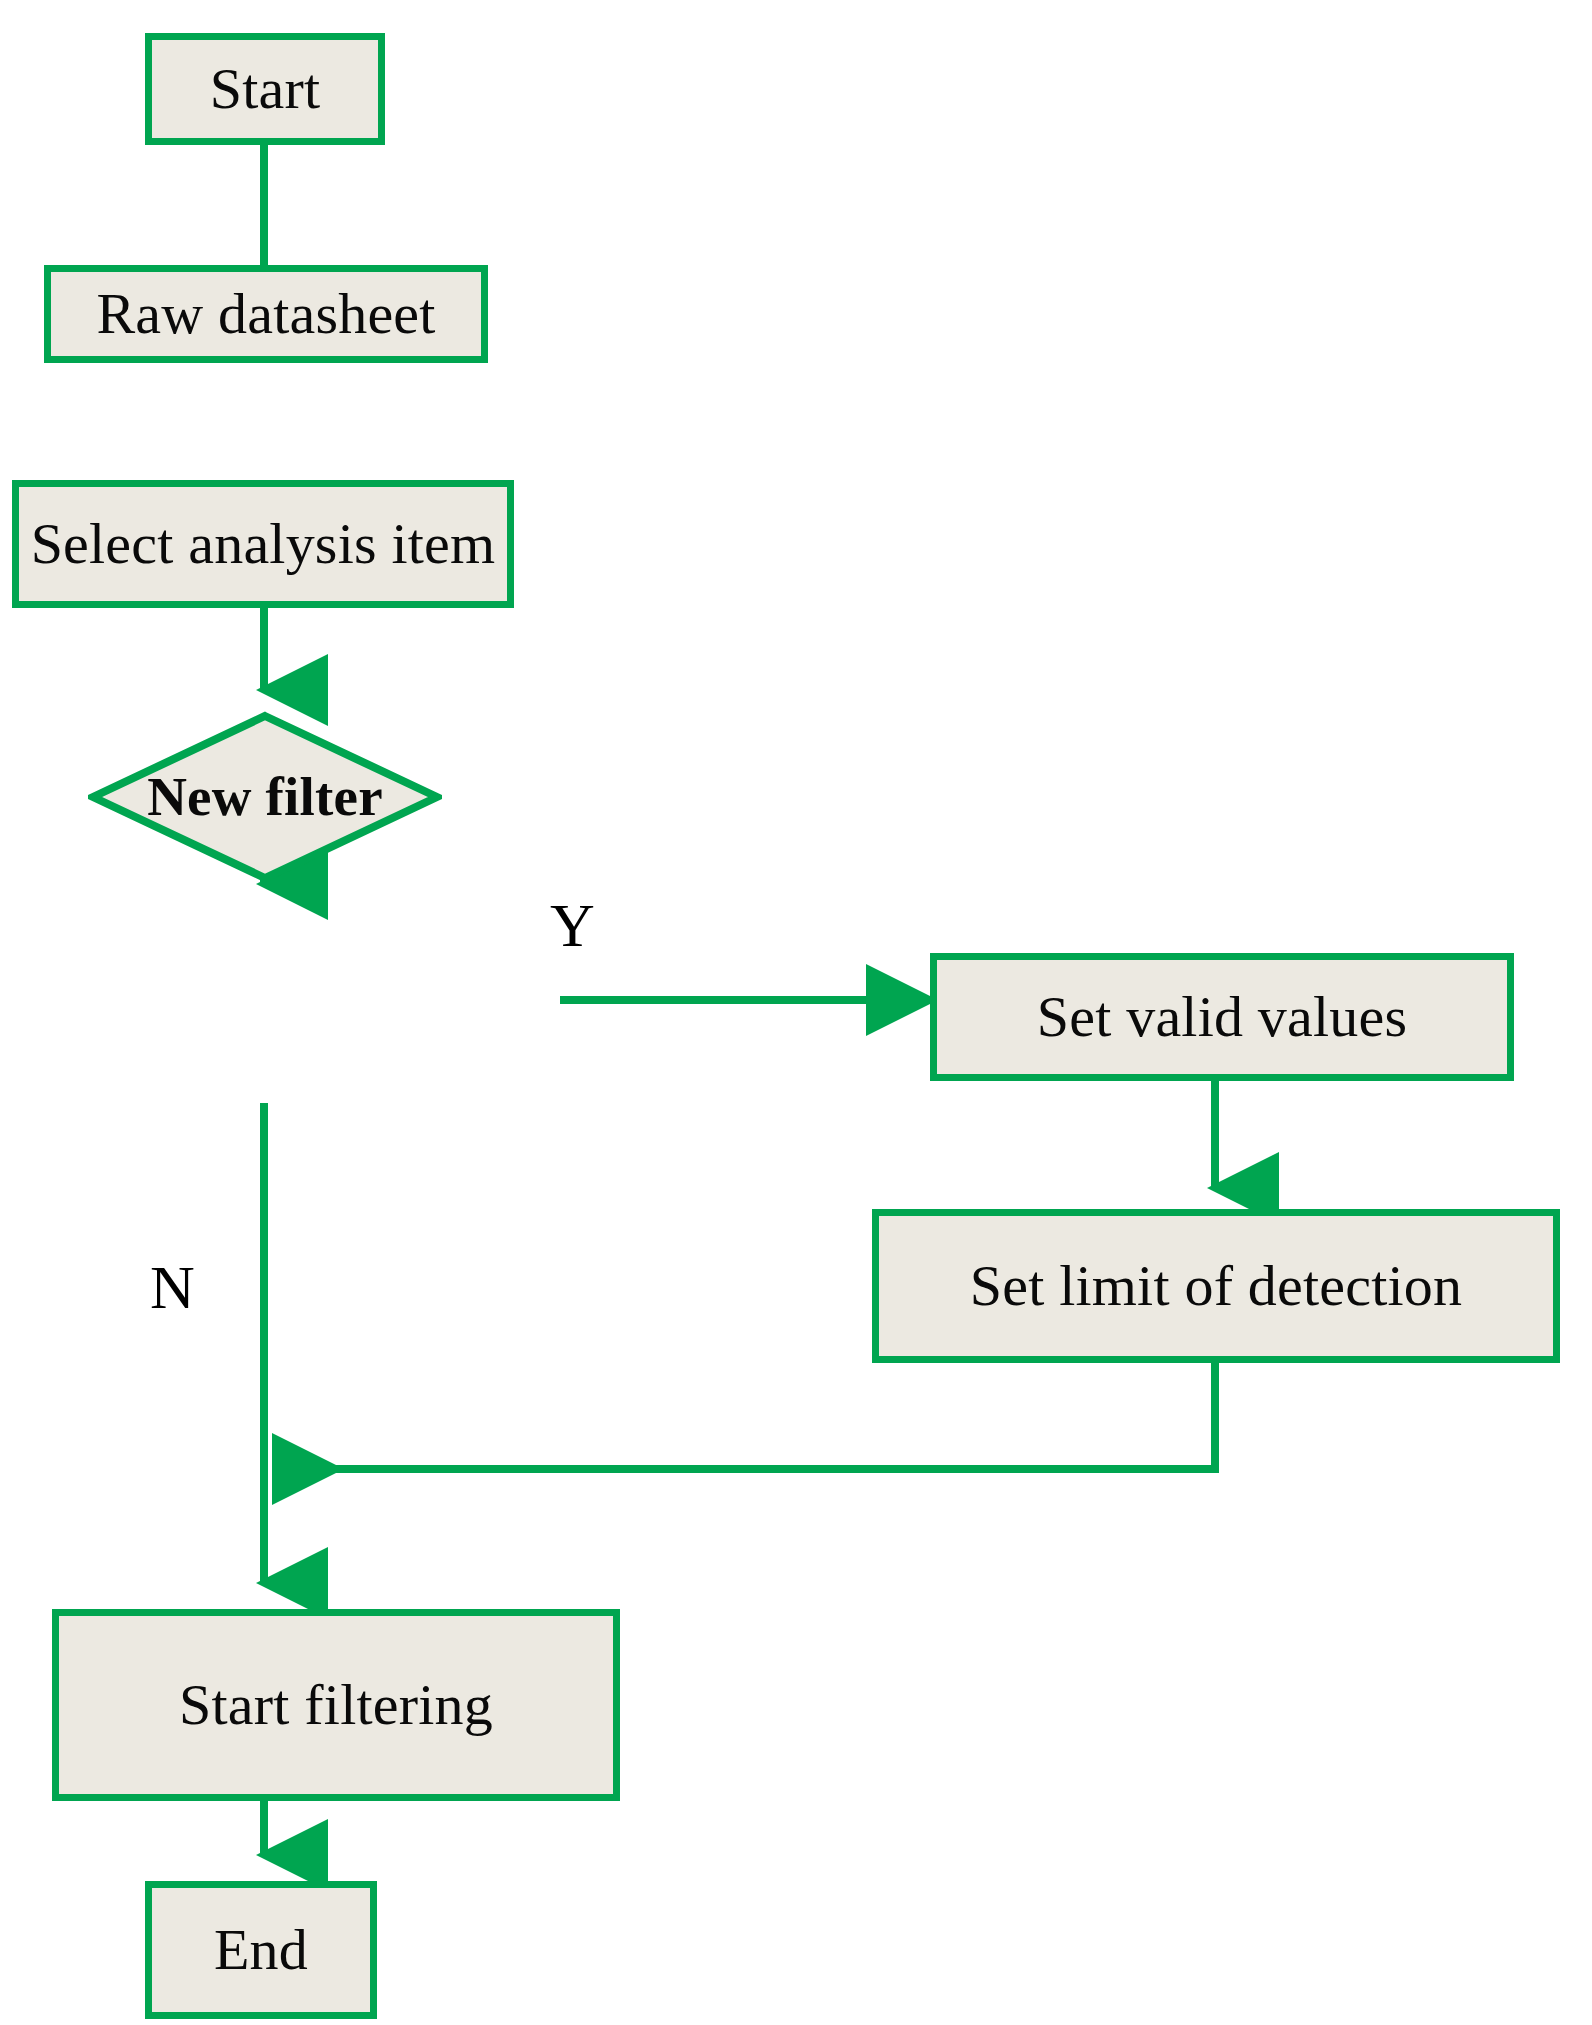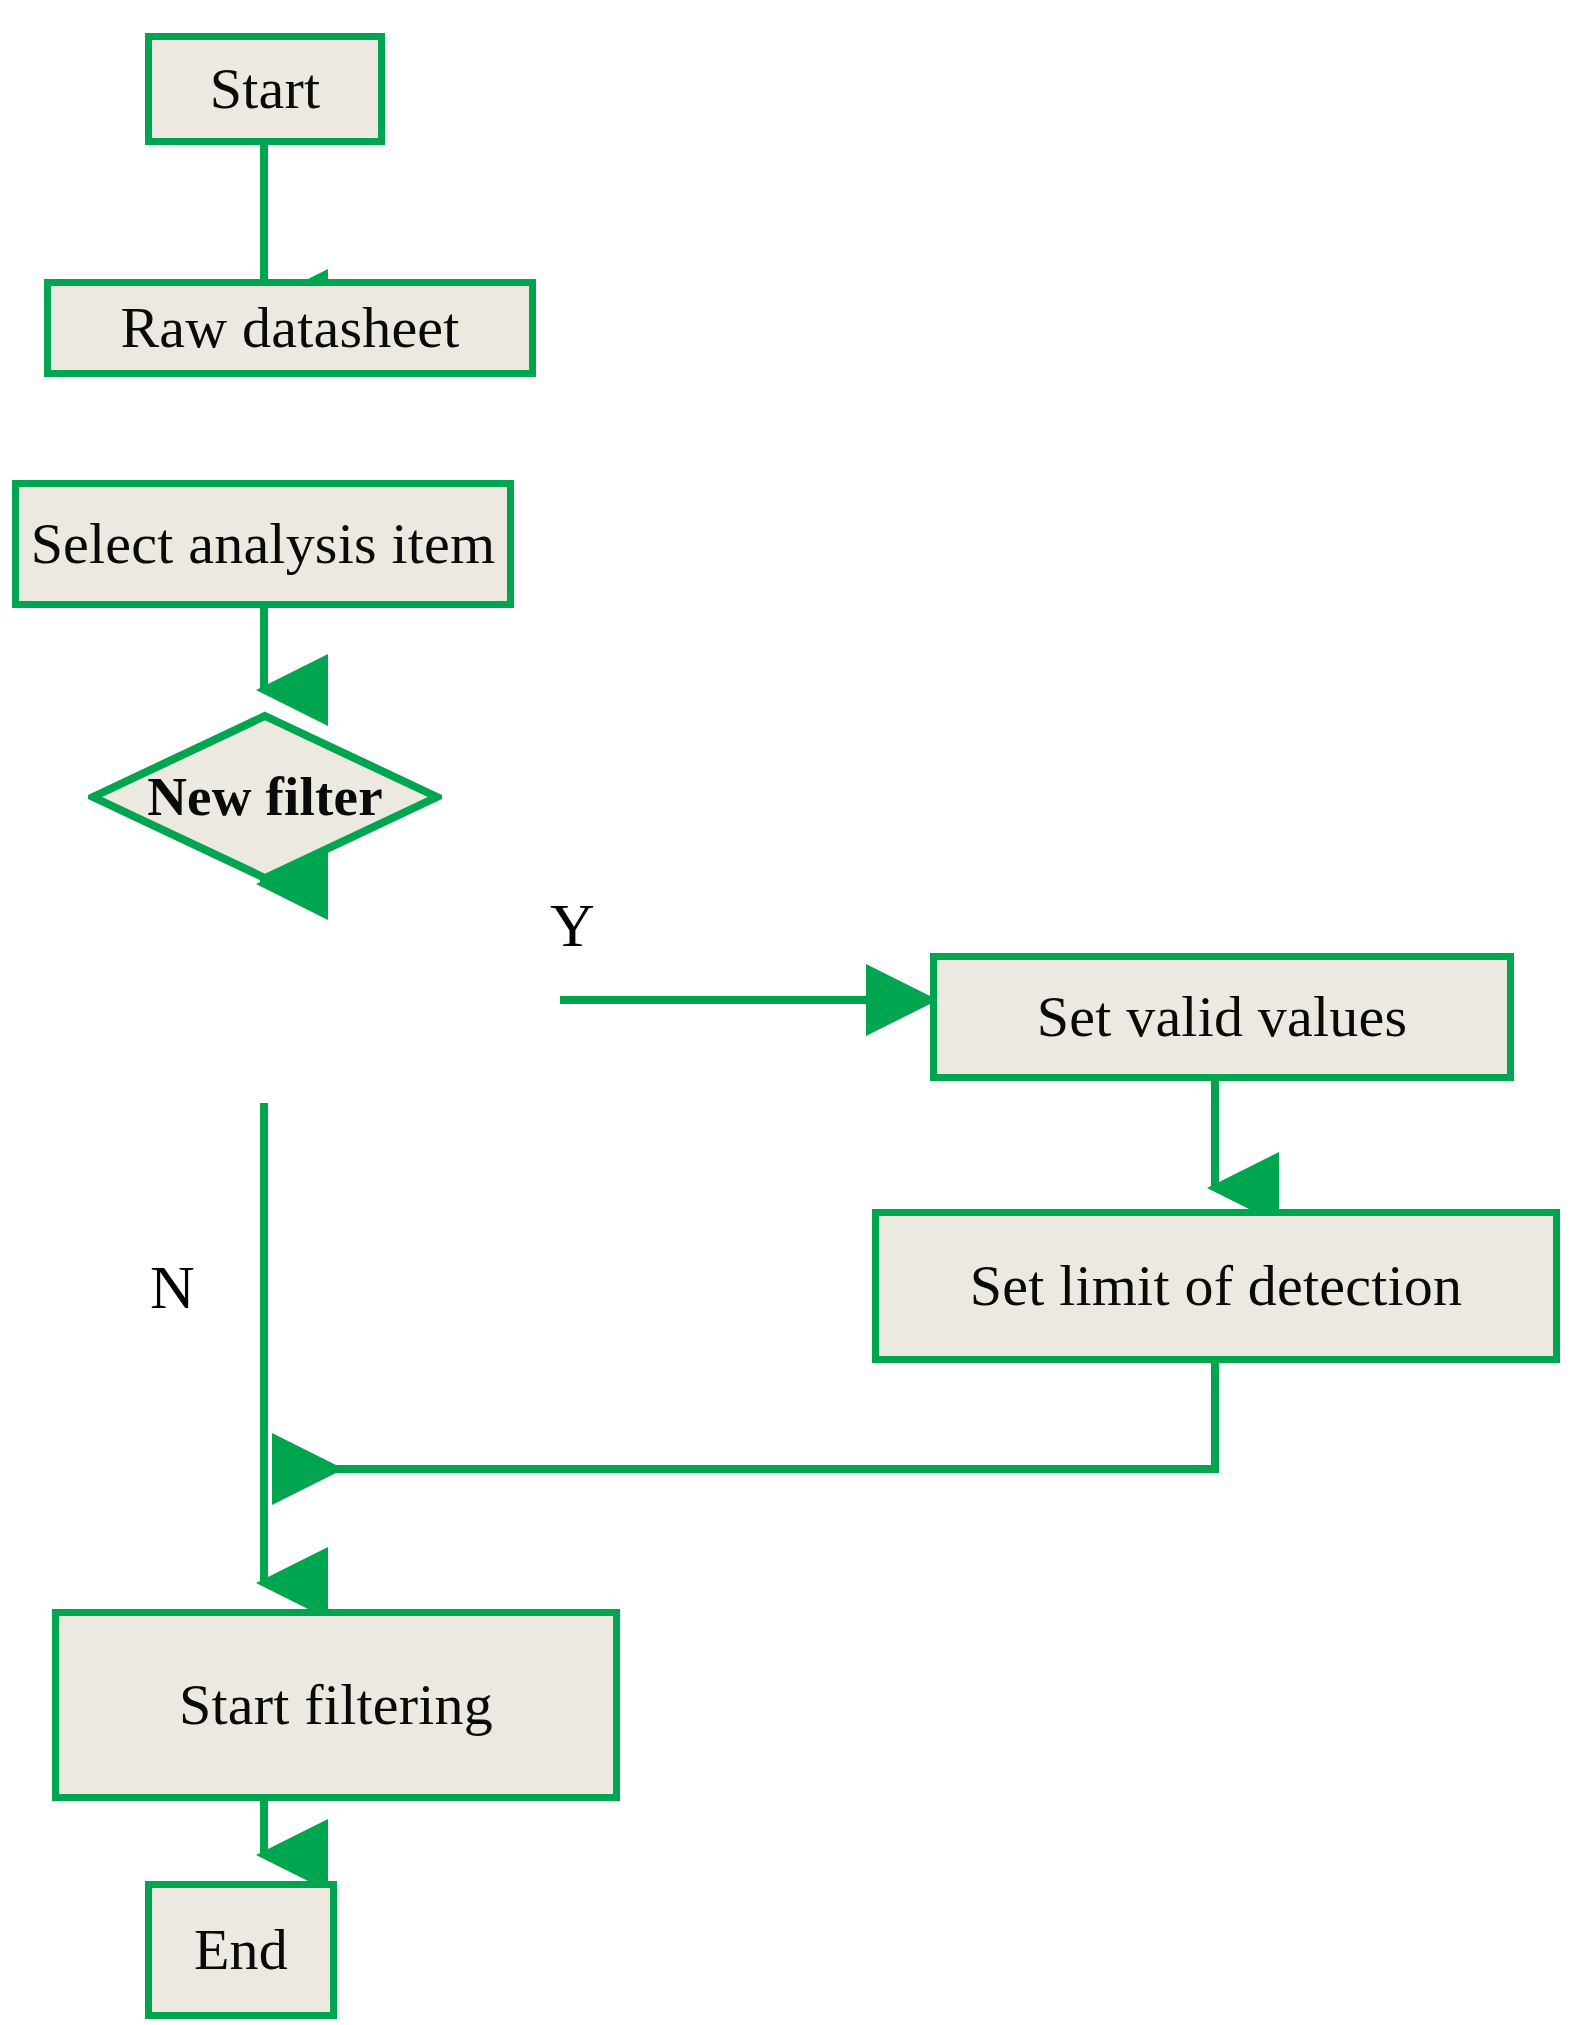--- a/index.html
+++ b/index.html
@@ -101,21 +101,21 @@
 
     <line x1="264" y1="1103" x2="264" y2="1583" stroke="#00A550" stroke-width="8" marker-end="url(#arrow-down)"></line>
 
     <line x1="264" y1="1781" x2="264" y2="1855" stroke="#00A550" stroke-width="8" marker-end="url(#arrow-down)"></line>
   </svg>
 
   <div class="node proc" style="left:145px; top:14px; width:240px; height:112px;">
     <span class="node-label">Start</span>
   </div>
 
-  <div class="node proc" style="left:44px; top:260px; width:492px; height:98px;">
+  <div class="node proc" style="left:44px; top:246px; width:444px; height:98px;">
     <span class="node-label">Raw datasheet</span>
   </div>
 
   <div class="node proc" style="left:12px; top:461px; width:502px; height:128px;">
     <span class="node-label">Select analysis item</span>
   </div>
 
   <div class="node decision" style="left:88px; top:692px; width:354px; height:172px;font-weight:bold;">
     <svg class="diamond-svg" viewBox="0 0 354 172" preserveAspectRatio="none" xmlns="http://www.w3.org/2000/svg">
       <polygon points="177,5 349,86 177,167 5,86" fill="#ECE9E1" stroke="#00A550" stroke-width="8"></polygon>
@@ -136,17 +136,17 @@
   </div>
 
   <div class="node proc" style="left:930px; top:934px; width:584px; height:128px;">
     <span class="node-label">Set valid values</span>
   </div>
 
   <div class="node proc" style="left:52px; top:1590px; width:568px; height:192px;">
     <span class="node-label">Start filtering</span>
   </div>
 
-  <div class="node proc" style="left:145px; top:1862px; width:192px; height:138px;">
+  <div class="node proc" style="left:145px; top:1862px; width:232px; height:138px;">
     <span class="node-label">End</span>
   </div>
 
 </div>
 
 </body></html>

